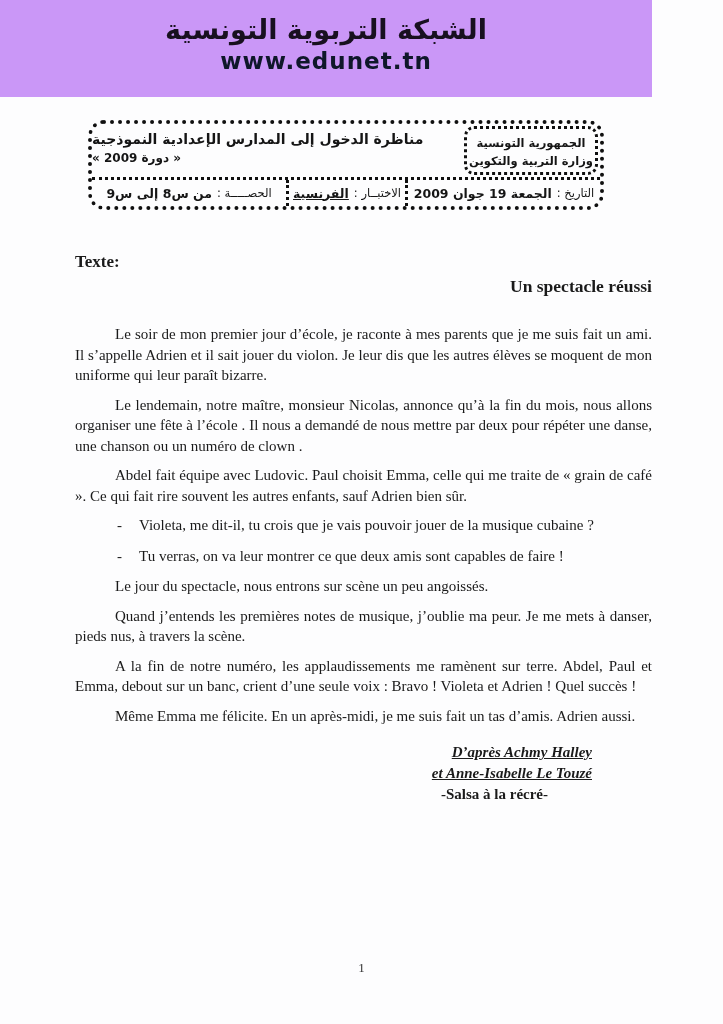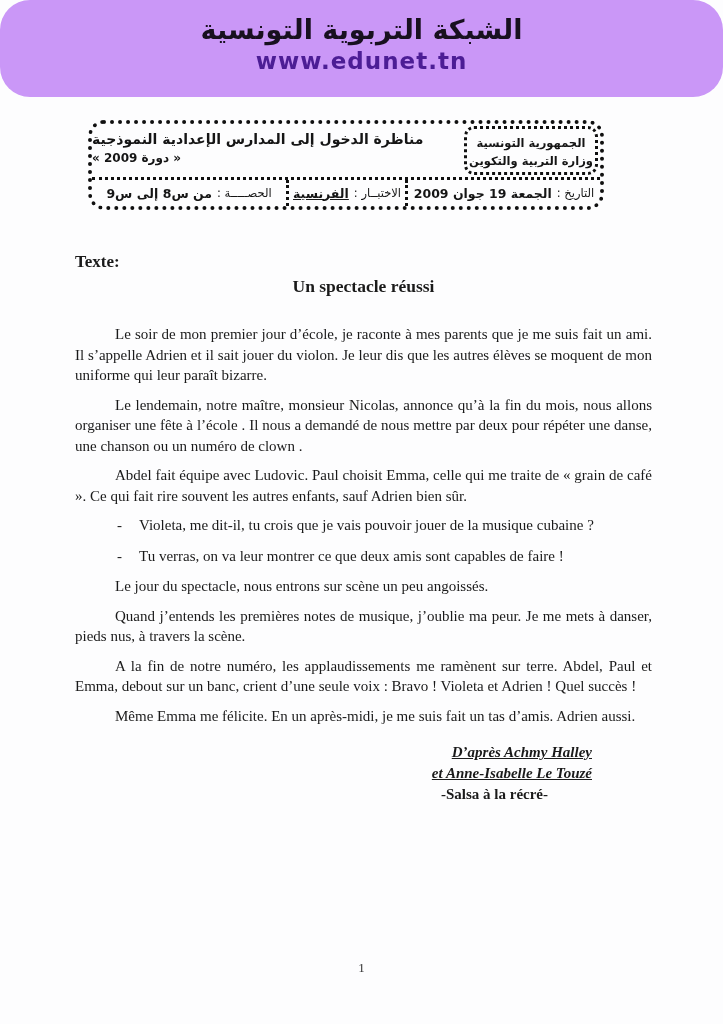--- a/index.html
+++ b/index.html
@@ -9,34 +9,33 @@
     width: 723px; height: 1024px;
     background: #fdfdfe;
     font-family: "Liberation Serif", serif;
     color: #1a1a1a;
     overflow: hidden;
   }
 
   
   .banner {
     position: absolute; top: 0; left: 0;
-    width: 723px; height: 97px;
+    width: 652px; height: 97px;
     background: #ca97f7;
     text-align: center;
-    border-radius: 30px;
   }
   .banner-ar {
     font-family: "DejaVu Sans", sans-serif;
     font-weight: bold; font-size: 27px; line-height: 1.1;
     color: #18101f; padding-top: 15px;
   }
   .banner-url {
     font-family: "DejaVu Sans", sans-serif;
     font-weight: bold; font-size: 23px;
-    letter-spacing: 1px; color: #4c1d95; margin-top: 3px;
+    letter-spacing: 1px; color: #0f172a; margin-top: 3px;
   }
 
   
   .header-box {
     position: absolute; left: 88px; top: 120px;
     width: 516px; height: 90px;
     border: 4px dotted #101010;
     border-radius: 16px;
     font-family: "DejaVu Sans", sans-serif;
     color: #151515;
@@ -69,21 +68,21 @@
   .val { font-size: 12.5px; font-weight: bold; }
   .subject-cell .val { text-decoration: underline; }
 
   
   .texte-label {
     position: absolute; left: 75px; top: 252px;
     font-weight: bold; font-size: 17px;
   }
   .body-text { position: absolute; left: 75px; top: 276px; width: 577px; }
   .doc-title {
-    text-align: center; font-size: 17.5px; font-weight: bold;
+    text-align: right; font-size: 17.5px; font-weight: bold;
     margin-bottom: 27px;
   }
   .para {
     font-size: 15px; line-height: 20.5px;
     text-align: justify; text-indent: 40px;
     margin-bottom: 9px;
   }
   .dialogue {
     display: flex;
     margin: 3px 0 10px 42px;

